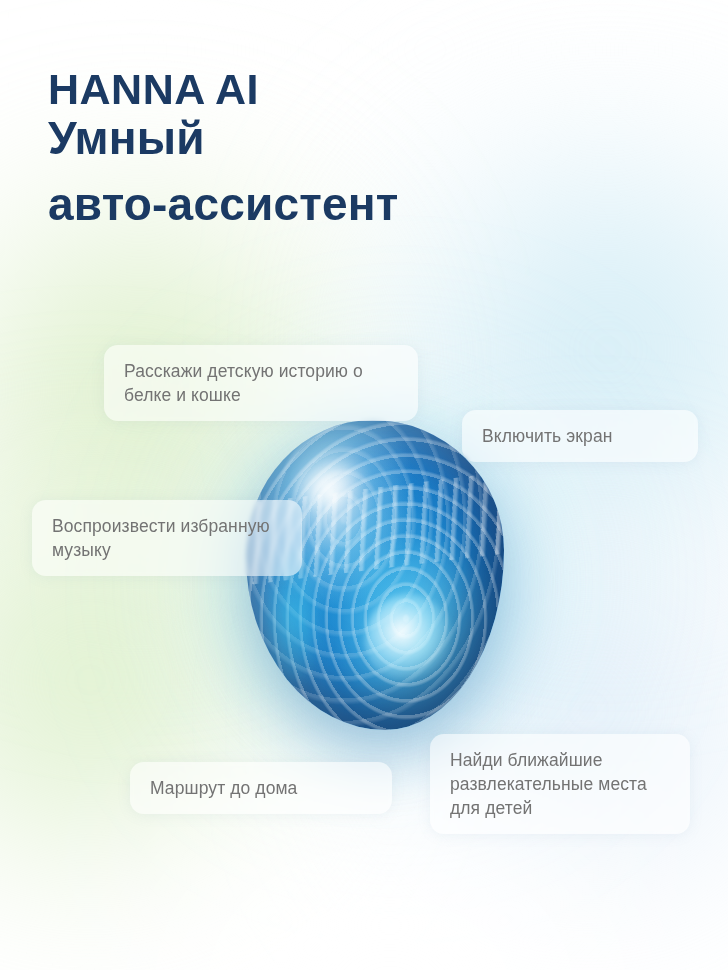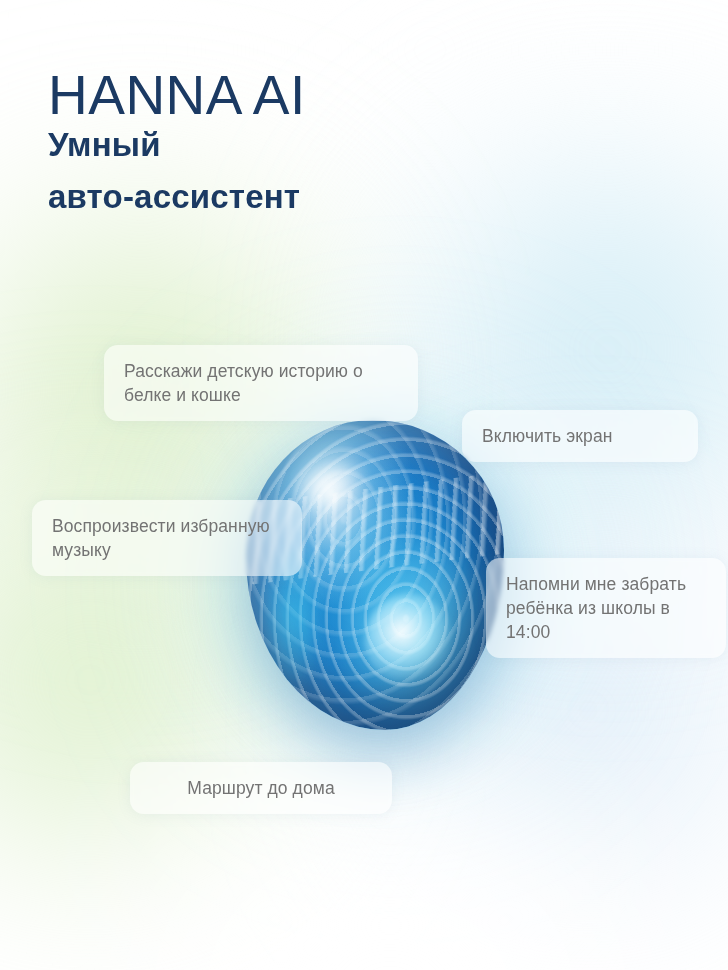--- a/index.html
+++ b/index.html
@@ -85,28 +85,28 @@
     position: absolute;
     left: 48px;
     top: 66px;
     z-index: 6;
     color: #1b3a63;
     line-height: 1.08;
     letter-spacing: 0.2px;
   }
   .headline .brand {
     display: block;
-    font-size: 55px;
-    font-weight: 400;
+    font-size: 43px;
+    font-weight: 700;
     letter-spacing: 0.5px;
   }
   .headline .sub1,
   .headline .sub2 {
     display: block;
-    font-size: 33px;
+    font-size: 46px;
     font-weight: 700;
   }
   .headline .sub1 { margin-top: 2px; }
   .headline .sub2 { margin-top: 16px; }
 
   
   .orb-wrap {
     position: absolute;
     left: 246px;
     top: 420px;
@@ -202,21 +202,21 @@
     line-height: 1.38;
     letter-spacing: 0.1px;
     box-shadow: 0 1px 14px rgba(120,150,175,0.10);
     backdrop-filter: blur(2px);
   }
   .chip-1 { left: 104px;  top: 345px;  width: 274px; }
   .chip-2 { left: 462px;  top: 410px;  width: 196px; }
   .chip-3 { left: 32px;   top: 500px;  width: 230px; }
   .chip-4 { left: 486px;  top: 558px;  width: 200px; }
   .chip-5 { left: 62px;   top: 644px;  width: 214px; }
-  .chip-6 { left: 130px;  top: 762px;  width: 222px; text-align: center; }
+  .chip-6 { left: 130px;  top: 762px;  width: 222px; text-align: left; }
   .chip-7 { left: 430px;  top: 734px;  width: 220px; }
 </style>
 </head>
 <body>
 
 <div class="poster">
 
   <div class="wash wash-white-top"></div>
   <div class="wash wash-green-top"></div>
   <div class="wash wash-cyan-right"></div>
@@ -238,16 +238,16 @@
       <div class="orb-band"></div>
       <div class="orb-core"></div>
       <div class="orb-spec"></div>
       <div class="orb-rim"></div>
     </div>
   </div>
 
   <div class="chip chip-1">Расскажи детскую историю о белке и кошке</div>
   <div class="chip chip-3">Воспроизвести избранную музыку</div>
   <div class="chip chip-2">Включить экран</div>
-  <div class="chip chip-4">Напомни мне забрать ребёнка из школы в 14:00</div>
   <div class="chip chip-6">Маршрут до дома</div>
+  <div class="chip chip-7">Найди ближайшие развлекательные места для детей</div>
 
 </div>
 
 </body></html>

